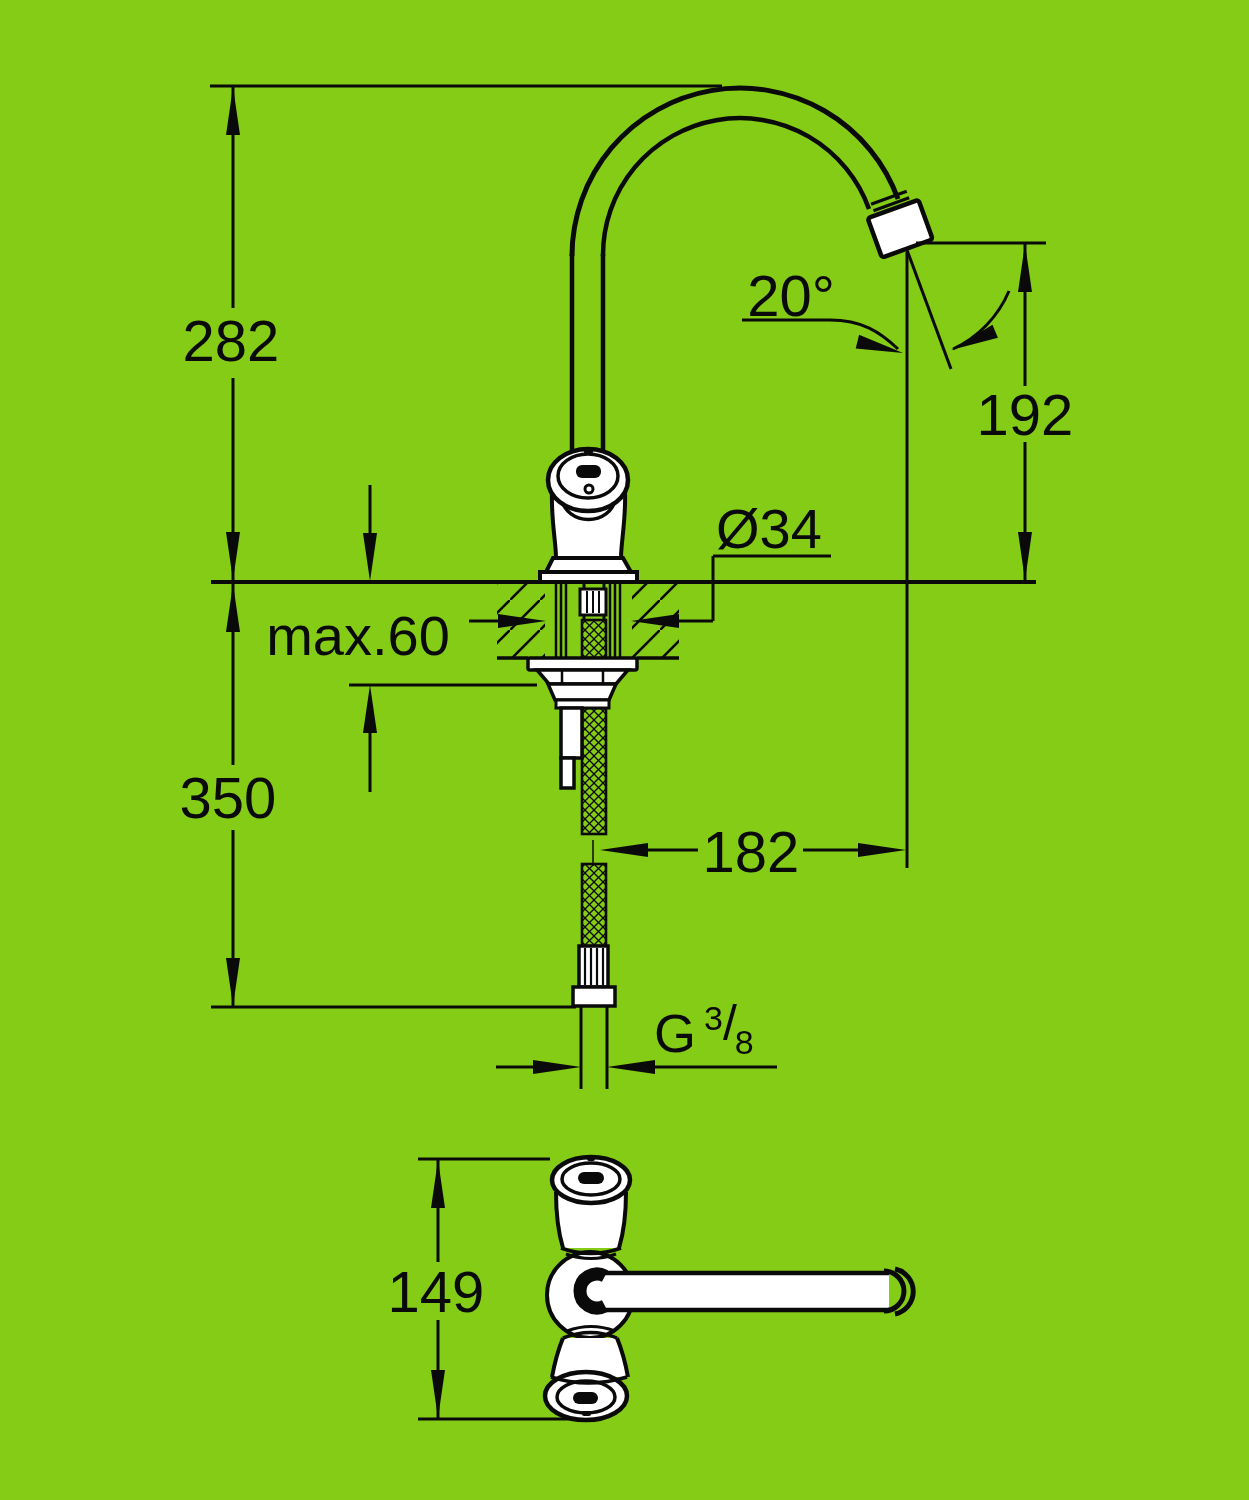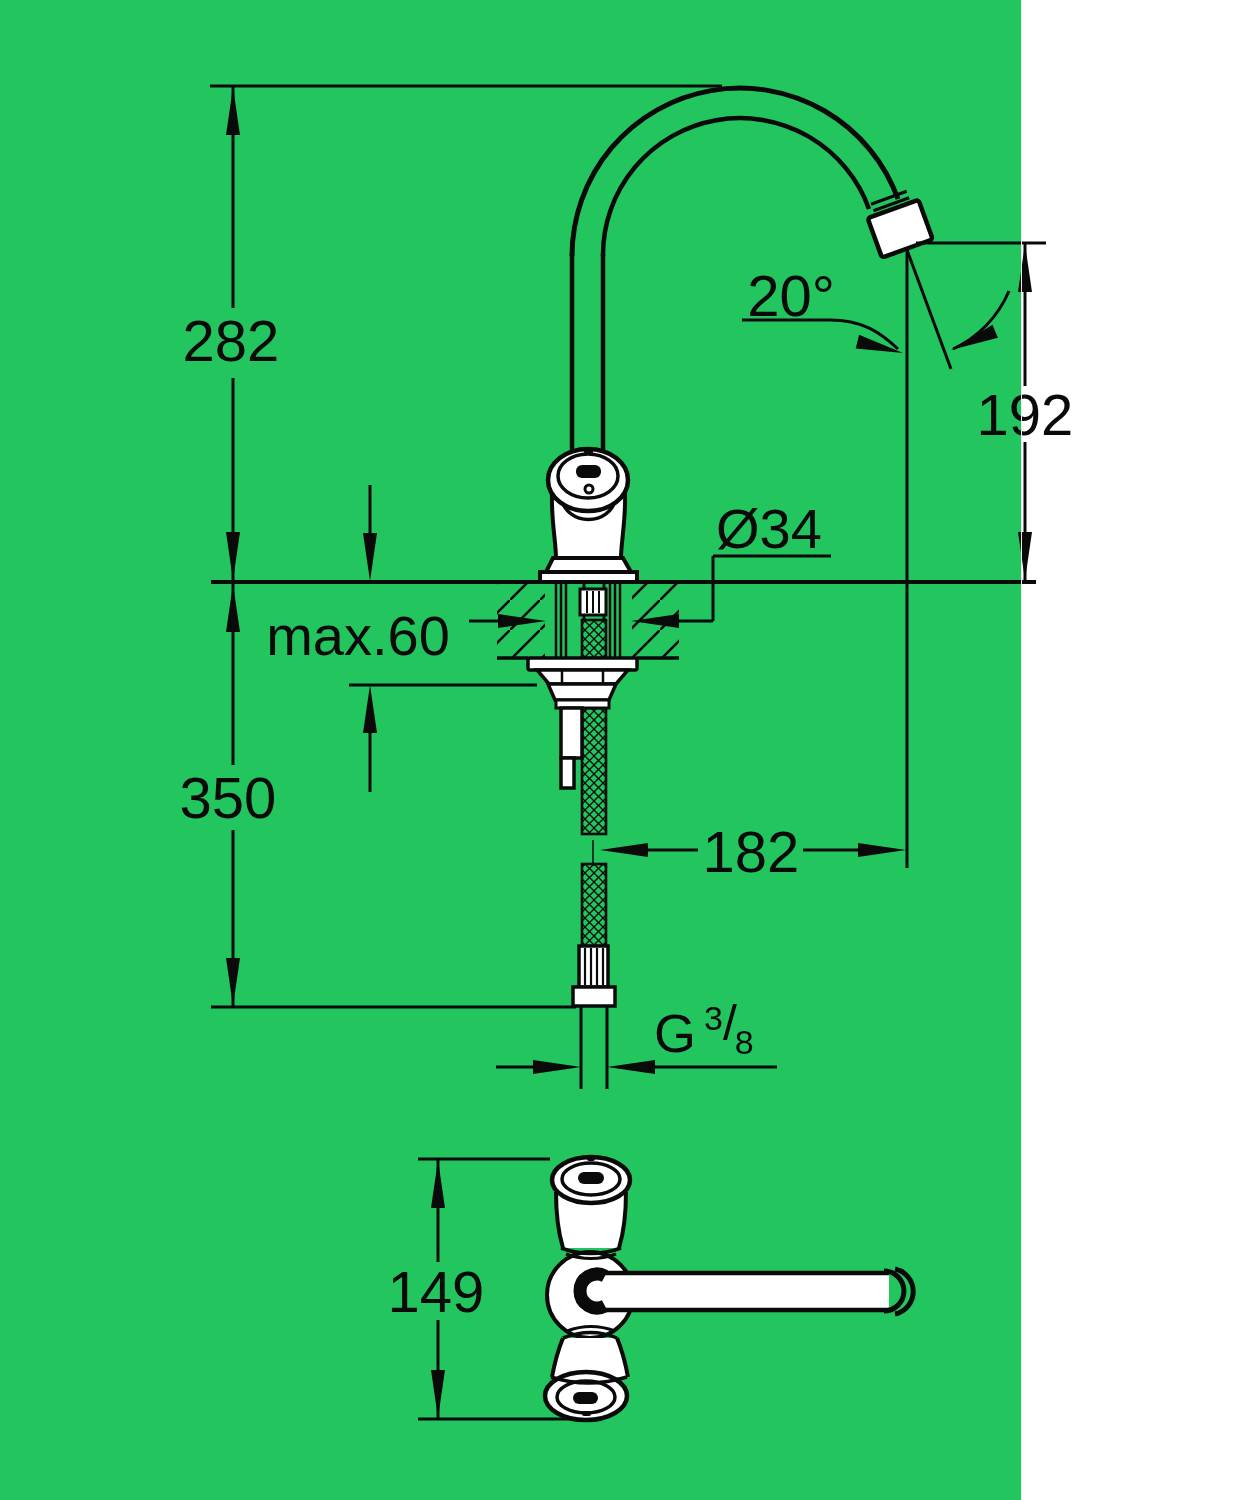--- a/index.html
+++ b/index.html
@@ -1,17 +1,17 @@
 <!DOCTYPE html>
 <html><head>
 <meta charset="utf-8">
 <style>
   html,body{margin:0;padding:0;background:#ffffff;}
   .page{
-    width:1021px;height:1500px;background:#22c55e;position:relative;
+    width:1249px;height:1500px;background:#84cc16;position:relative;
     outline:1px solid #ececec;
     font-family:"Liberation Sans","DejaVu Sans",sans-serif;
   }
   svg{display:block;}
   .dim-text{
     font-family:"Liberation Sans","DejaVu Sans",sans-serif;
     font-size:58px;fill:#0a0a0a;
     text-anchor:middle;
   }
   .dim-text.small{font-size:56px;}

